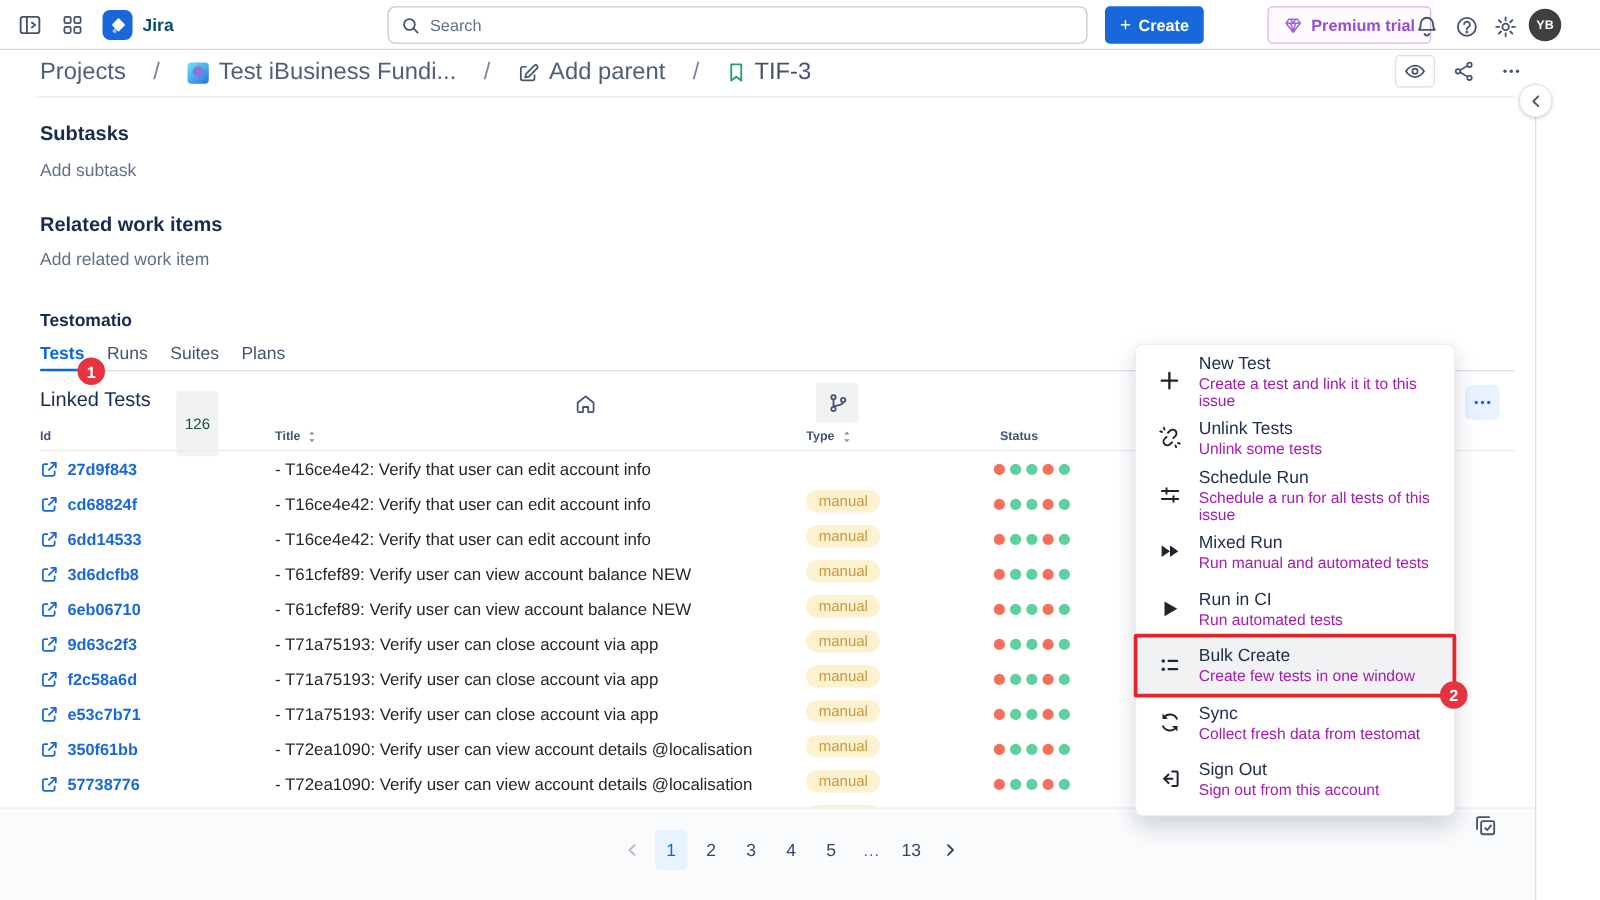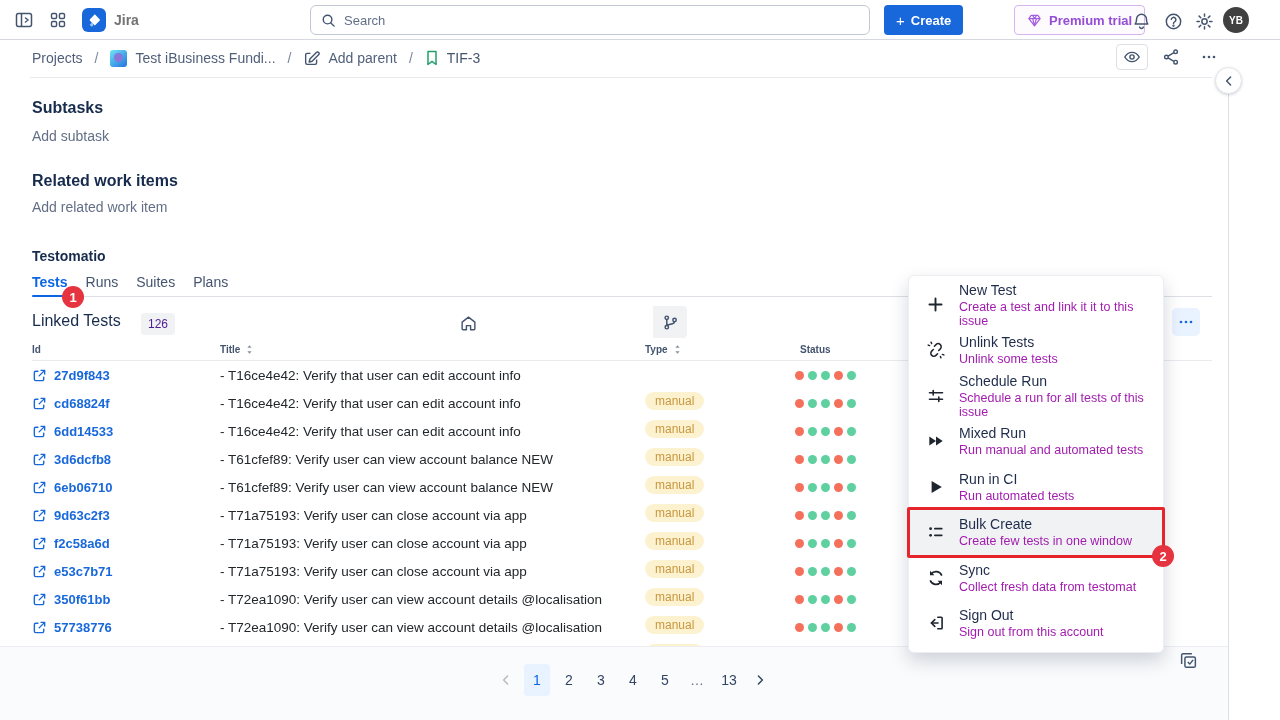--- a/index.html
+++ b/index.html
@@ -8,33 +8,33 @@
   .screen { position:relative; width:1280px; height:720px; background:#fff; }
 
   
   .topbar { position:absolute; left:0; top:0; width:1280px; height:40px; background:#fff; border-bottom:1px solid #d5d9df; z-index:30; }
   .icon-btn { display:flex; align-items:center; justify-content:center; color:#44546f; background:none; border:none; cursor:pointer; }
   .icon-btn svg { display:block; }
   .tb-toggle { position:absolute; left:12px; top:8px; width:24px; height:24px; }
   .tb-grid { position:absolute; left:46px; top:8px; width:24px; height:24px; }
   .tb-logo { position:absolute; left:82px; top:8px; width:24px; height:24px; border-radius:6px; background:#1868db; display:flex; align-items:center; justify-content:center; }
   .tb-logo svg { width:16px; height:16px; }
-  .tb-appname { position:absolute; left:114px; top:12px; font-size:14px; font-weight:bold; color:#737373; }
+  .tb-appname { position:absolute; left:114px; top:12px; font-size:14px; font-weight:bold; color:#0c4a6e; }
   .tb-search { position:absolute; left:310px; top:5px; width:560px; height:30px; border:1px solid #c2c8d1; border-radius:6px; display:flex; align-items:center; padding:0 10px; gap:8px; color:#626f86; background:#fff; }
   .tb-search input { border:none; outline:none; flex:1; font-size:13px; font-family:inherit; color:#172b4d; background:transparent; }
   .tb-search input::placeholder { color:#626f86; }
   .tb-create { position:absolute; left:884px; top:5px; height:30px; padding:0 12px; background:#1868db; color:#fff; border:none; border-radius:4px; font-size:13px; font-weight:600; display:flex; align-items:center; gap:6px; cursor:pointer; }
   .tb-premium { position:absolute; left:1014px; top:5px; height:30px; padding:0 12px; background:#fefbff; border:1px solid #d8b4f0; border-radius:4px; color:#944dd4; font-size:13px; font-weight:600; display:flex; align-items:center; gap:7px; cursor:pointer; }
   .tb-bell { position:absolute; left:1130px; top:10px; width:22px; height:22px; }
   .tb-help { position:absolute; left:1162px; top:10px; width:22px; height:22px; }
   .tb-gear { position:absolute; left:1193px; top:10px; width:22px; height:22px; }
   .tb-avatar { position:absolute; left:1223px; top:7px; width:26px; height:26px; border-radius:50%; background:#404040; color:#fff; font-size:10px; font-weight:bold; display:flex; align-items:center; justify-content:center; cursor:pointer; }
 
   
-  .crumbs { position:absolute; left:32px; top:46px; height:24px; display:flex; align-items:center; gap:12px; font-size:14px; color:#505f79; z-index:5; }
+  .crumbs { position:absolute; left:32px; top:46px; height:24px; display:flex; align-items:center; gap:22px; font-size:19px; color:#505f79; z-index:5; }
   .crumb-link { color:#505f79; cursor:pointer; display:flex; align-items:center; gap:8px; }
   .crumb-sep { color:#7a869a; }
   .proj-avatar { width:17px; height:17px; border-radius:3px; background:linear-gradient(140deg,#67dbf3 10%,#2a7de1 90%); position:relative; }
   .proj-avatar::after { content:""; position:absolute; left:4px; top:3px; width:9px; height:9px; border-radius:50%; background:#8777d9; }
   .crumb-icon { color:#44546f; }
   .bookmark-icon { color:#22a06b; }
   .issue-actions { position:absolute; top:44px; right:56px; display:flex; align-items:center; gap:8px; z-index:5; }
   .eye-btn { width:32px; height:26px; border:1px solid #dcdfe4; border-radius:4px; }
   .plain-btn { width:30px; height:26px; }
   .content-divider { position:absolute; left:30px; top:77px; width:1182px; height:1px; background:#e8eaee; }
@@ -48,21 +48,21 @@
   .sec-hint { position:absolute; left:32px; font-size:14px; color:#626f86; cursor:pointer; }
 
   
   .tm-title { position:absolute; left:32px; top:248px; font-size:14px; font-weight:bold; color:#172b4d; }
   .tabs { position:absolute; left:32px; top:274px; width:1180px; height:23px; border-bottom:1px solid #dcdfe4; display:flex; gap:18px; }
   .tab { font-size:14px; color:#44546f; cursor:pointer; position:relative; padding-bottom:8px; }
   .tab.active { color:#0c66e4; font-weight:600; }
   .tab.active::after { content:""; position:absolute; left:0; right:0; bottom:-1px; height:2px; background:#0c66e4; border-radius:1px; }
 
   .lt-label { position:absolute; left:32px; top:312px; font-size:16px; color:#172b4d; font-weight:500; }
-  .lt-count { position:absolute; left:141px; top:313px; background:#f1f2f4; color:#4c1d95; font-size:12px; border-radius:3px; padding:4px 7px; }
+  .lt-count { position:absolute; left:141px; top:313px; background:#f1f2f4; color:#14532d; font-size:12px; border-radius:3px; padding:19px 7px; }
   .home-btn { position:absolute; left:456px; top:311px; width:24px; height:24px; color:#44546f; }
   .selector { position:absolute; left:490px; top:306px; height:32px; background:#f1f2f4; border-radius:4px 0 0 4px; display:flex; align-items:center; padding:0 12px; gap:9px; font-size:14px; color:#172b4d; cursor:pointer; }
   .selector .chev { color:#44546f; }
   .branch-btn { position:absolute; left:653px; top:306px; width:34px; height:32px; background:#f1f2f4; border-radius:0 4px 4px 0; color:#44546f; }
   .obscured-frag { position:absolute; left:1160px; top:311px; font-size:15px; color:#172b4d; }
   .more-blue { position:absolute; left:1172px; top:308px; width:28px; height:28px; background:#e9f2ff; border-radius:5px; color:#1868db; }
 
   
   .thead { position:absolute; top:344px; font-size:10px; font-weight:bold; color:#44546f; display:flex; align-items:center; gap:4px; }
   .sort-ic { color:#8590a2; }

